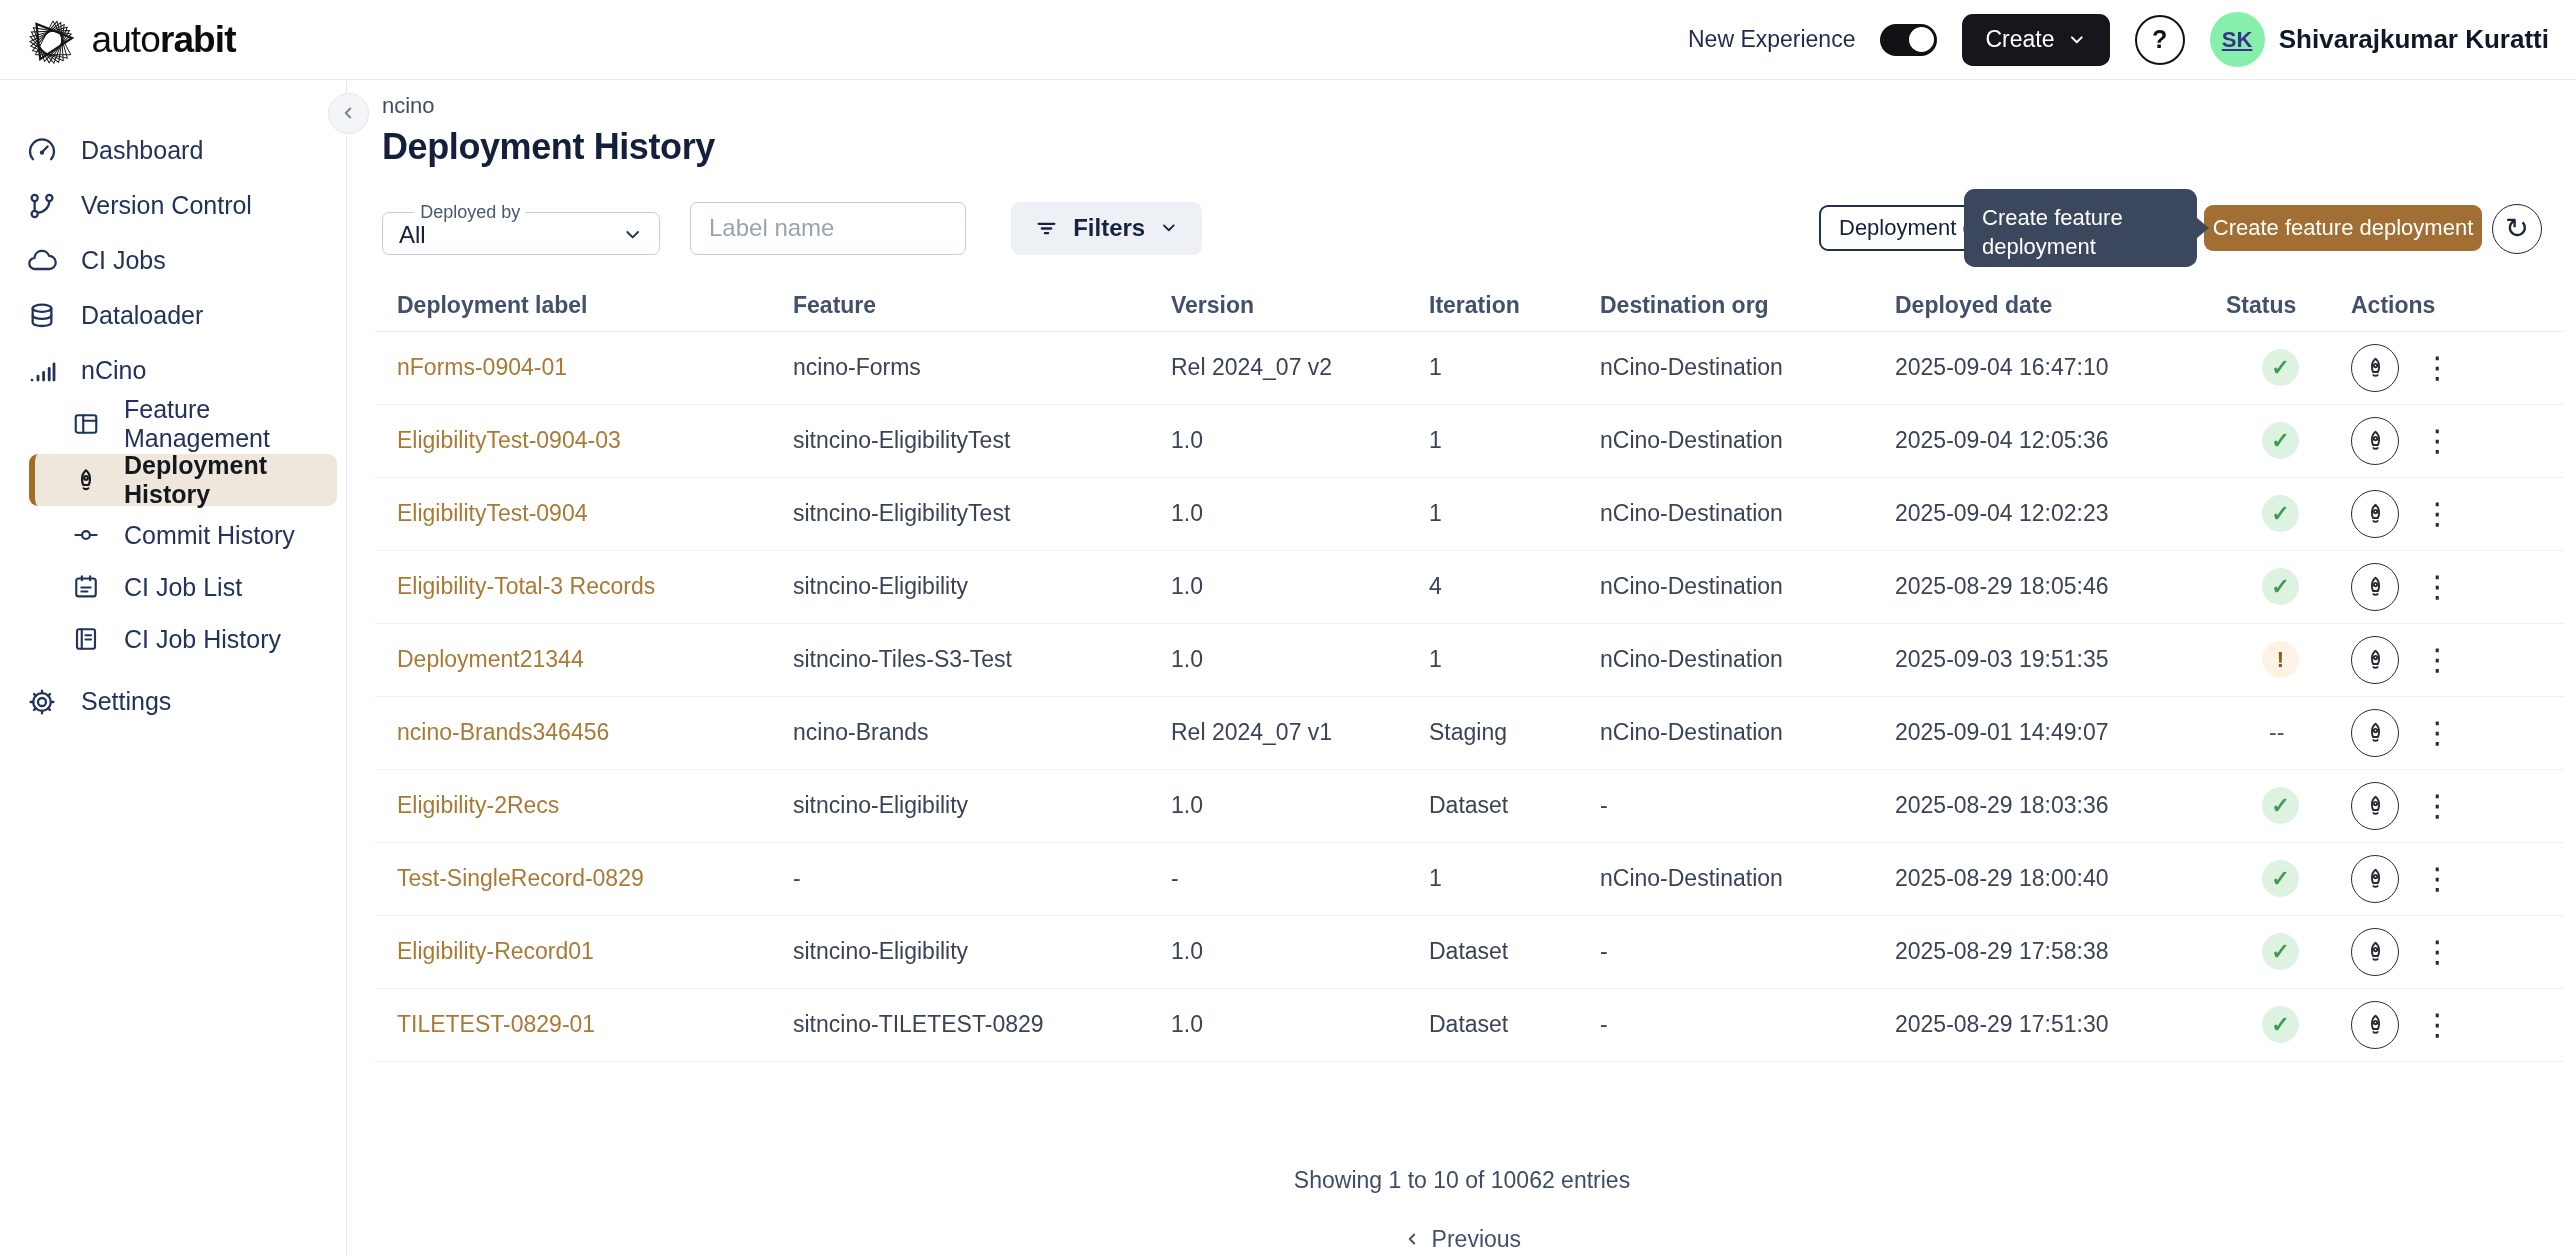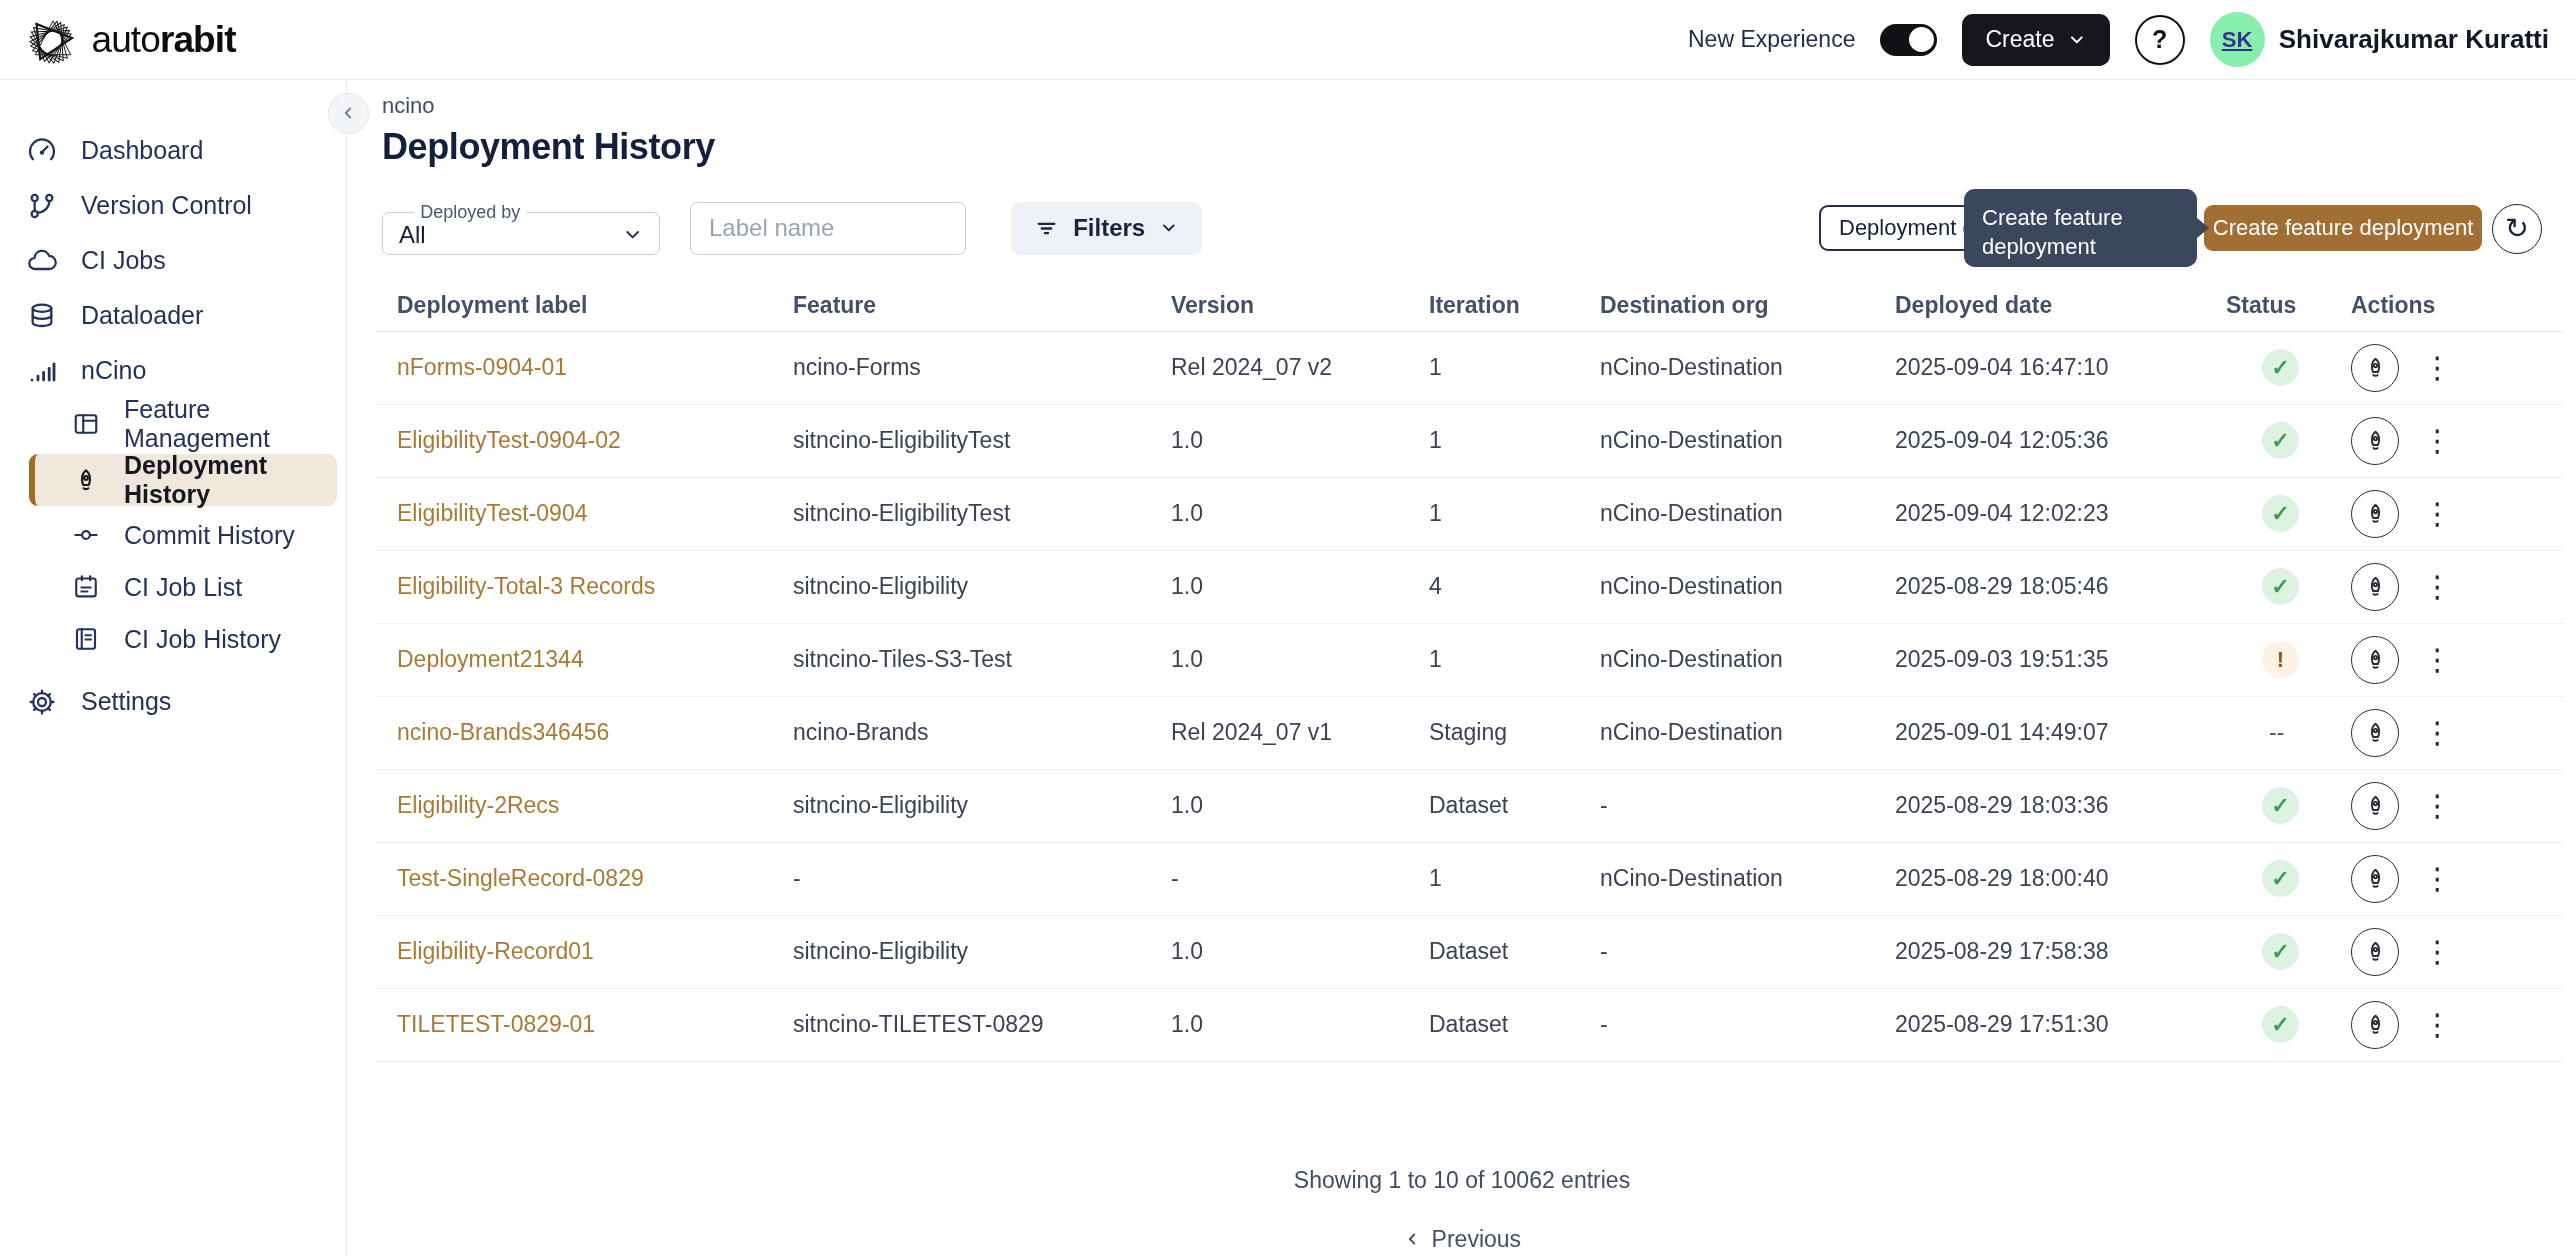--- a/index.html
+++ b/index.html
@@ -325,21 +325,21 @@
                 <path d="M12 4.3c2.1 1.7 3.2 4.2 3.2 7 0 1.7-.4 3.3-1.1 4.7H9.9a10.6 10.6 0 0 1-1.1-4.7c0-2.8 1.1-5.3 3.2-7Z"></path>
                 <circle cx="12" cy="10.3" r="1.5"></circle>
                 <path d="M10.1 18.6c.6.9 3.2.9 3.8 0"></path>
               </svg>
             </span>
           <span class="kebab">⋮</span>
         </div>
       </div>
 
       <div class="tr">
-        <div class="td c1"><a class="dep-link">EligibilityTest-0904-02</a></div>
+        <div class="td c1"><a class="dep-link">EligibilityTest-0904-03</a></div>
         <div class="td c2">sitncino-EligibilityTest</div>
         <div class="td c3">1.0</div>
         <div class="td c4">1</div>
         <div class="td c5">nCino-Destination</div>
         <div class="td c6">2025-09-04 12:05:36</div>
         <div class="td c7">
             <span class="badge success">✓</span>
           </div>
         <div class="td c8">
           <span class="rocket-btn">

